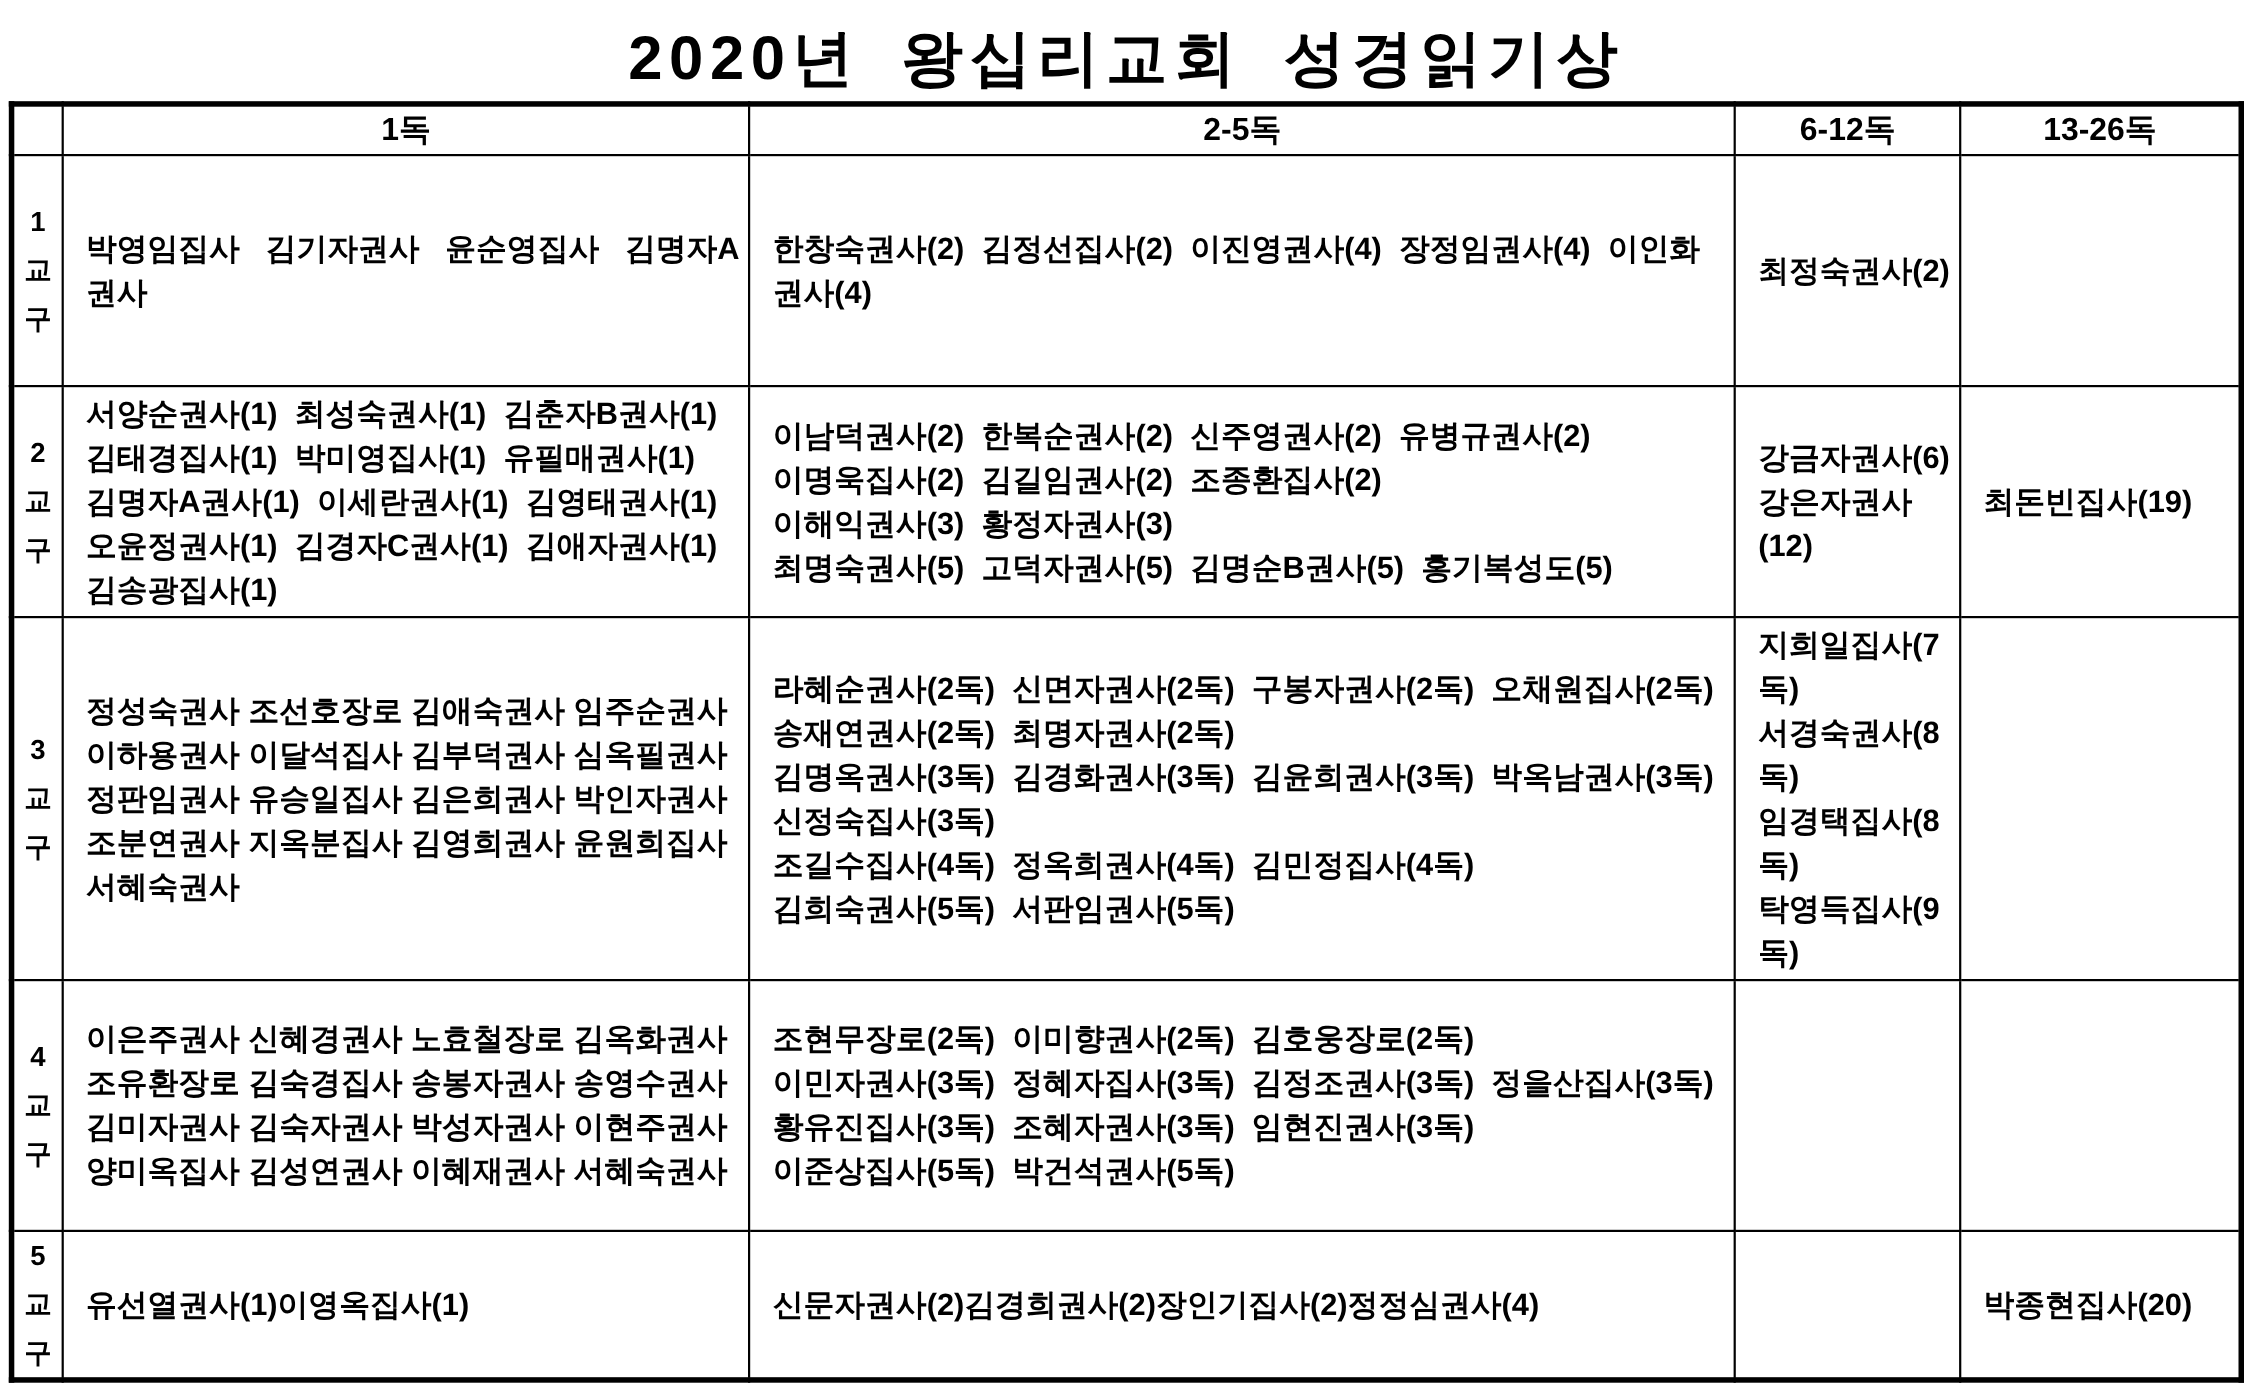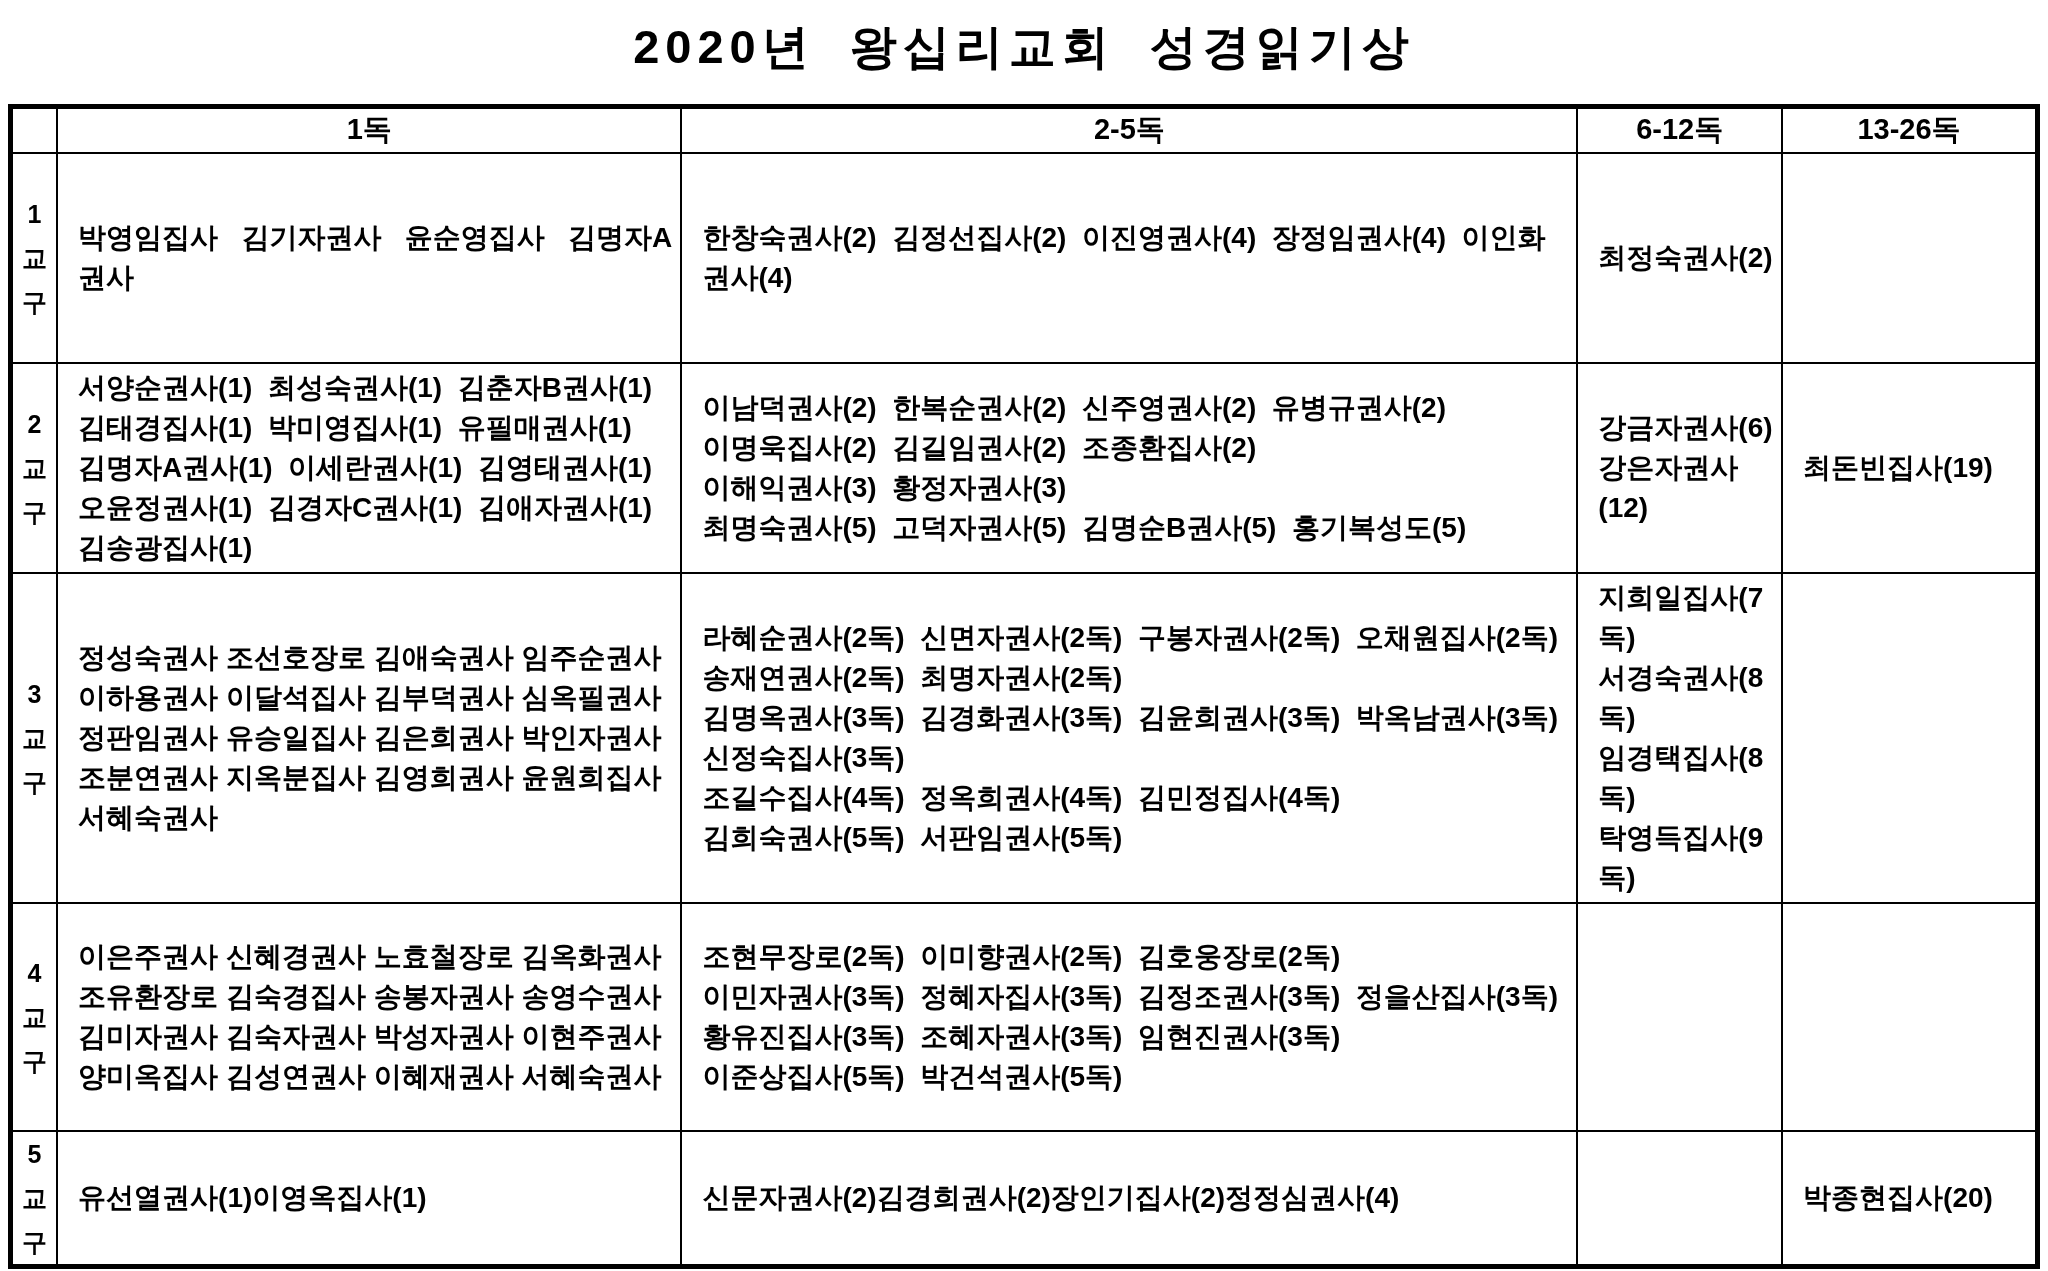--- a/index.html
+++ b/index.html
@@ -10,33 +10,33 @@
   body {
     width: 2048px;
     height: 1271px;
     font-family: "Liberation Sans", "DejaVu Sans", sans-serif;
     font-weight: 700;
     color: #000000;
     box-sizing: border-box;
   }
   .page-title {
     text-align: center;
-    font-size: 47px;
+    font-size: 56px;
     font-weight: 800;
     letter-spacing: 6px;
     word-spacing: 16px;
     padding-top: 16px;
     height: 88px;
     box-sizing: border-box;
   }
   table.award-table {
     border-collapse: collapse;
     table-layout: fixed;
     width: 2032px;
-    margin: 16px 8px;
+    margin: 4px 8px;
     border: 5px solid #000000;
   }
   .award-table th, .award-table td {
     border: 2px solid #000000;
     box-sizing: border-box;
     font-weight: 700;
     overflow: hidden;
   }
   .award-table th {
     height: 46px;

